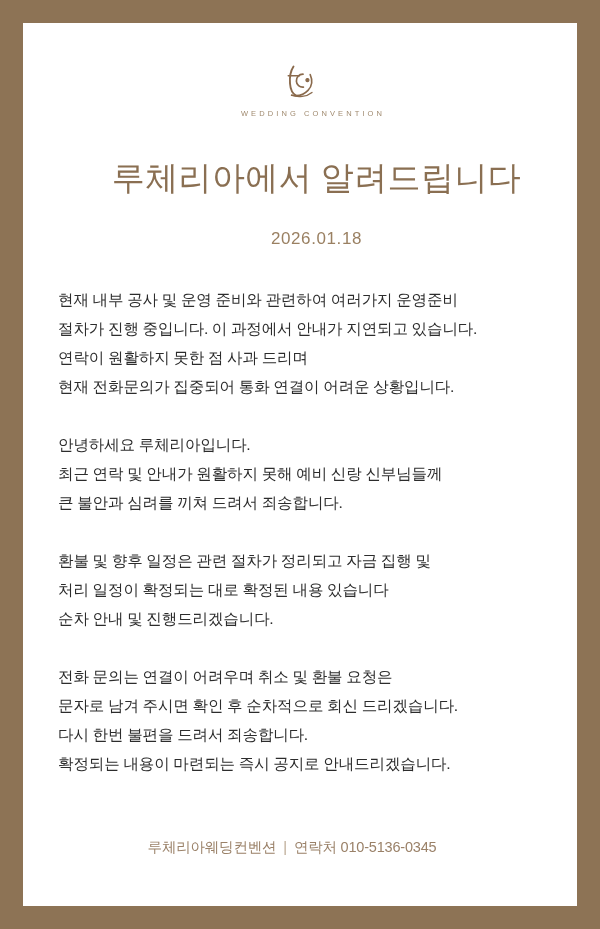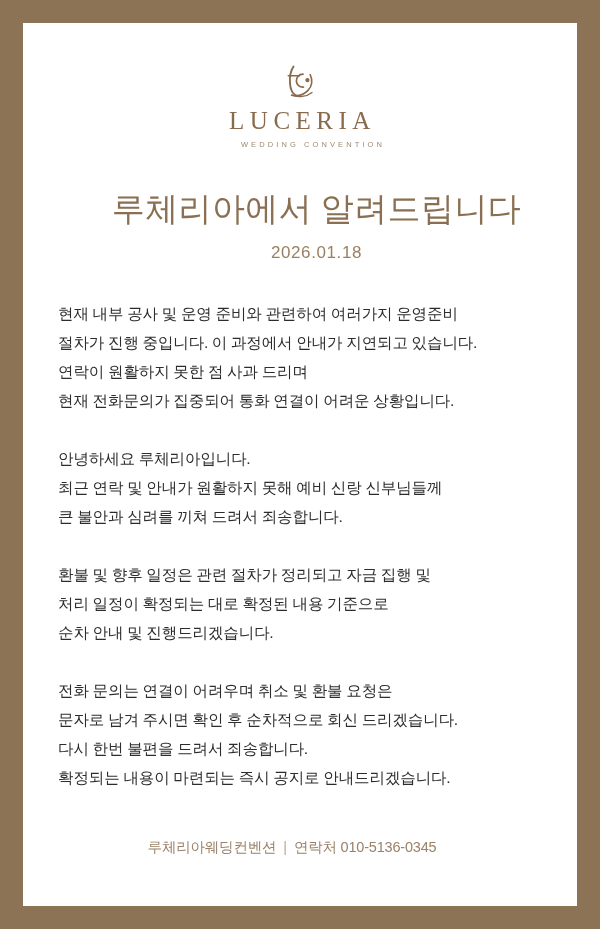--- a/index.html
+++ b/index.html
@@ -74,21 +74,21 @@
     color: #8a6f52;
     letter-spacing: 0.4px;
     line-height: 1.2;
     margin: 0;
   }
   .notice-date {
     font-family: "Liberation Sans", sans-serif;
     font-size: 17px;
     color: #9a8062;
     letter-spacing: 0.6px;
-    margin-top: 13px;
+    margin-top: 30px;
   }
 
   
   .notice-body {
     margin: 36px 0 0 0;
     padding: 0 0 0 35px;
   }
   .notice-paragraph {
     margin: 0 0 29px 0;
     color: #2c2c2c;
@@ -130,39 +130,38 @@
       <svg class="brand-mark" viewBox="0 0 46 40">
         <g fill="none" stroke="#8a6a4c" stroke-linecap="round">
           <path d="M16.5 4.5 C13.5 9 12.5 15 13 21.5 C13.4 27 15.2 31.5 19 33.5" stroke-width="1.9"></path>
           <path d="M11.2 13.8 L22.5 13.8" stroke-width="1.4"></path>
           <path d="M26 12.2 C21.8 12.2 19.2 15.4 19.4 19.2 C19.6 23 22.6 25.4 26.4 25.1" stroke-width="1.7"></path>
           <path d="M30.4 16.6 a1.5 1.5 0 1 0 0.05 0" stroke-width="1.2" fill="#8a6a4c"></path>
           <path d="M33.2 12.6 C35.6 18 35.2 24 31 28.4 C27 32.6 20.5 34.4 14.6 33.2" stroke-width="1.6"></path>
           <path d="M14.6 33.2 C21 35.6 29.6 34.8 35 30.4" stroke-width="1.3"></path>
         </g>
       </svg>
-      <div class="brand-wordmark">LUCERIA</div>
       <div class="brand-tagline">WEDDING CONVENTION</div>
     </div>
 
     <div class="title-block">
       <h1 class="notice-title">루체리아에서 알려드립니다</h1>
       <div class="notice-date">2026.01.18</div>
     </div>
 
     <div class="notice-body">
       <p class="notice-paragraph">현재 내부 공사 및 운영 준비와 관련하여 여러가지 운영준비
 절차가 진행 중입니다. 이 과정에서 안내가 지연되고 있습니다.
 연락이 원활하지 못한 점 사과 드리며
 현재 전화문의가 집중되어 통화 연결이 어려운 상황입니다.</p>
       <p class="notice-paragraph">안녕하세요 루체리아입니다.
 최근 연락 및 안내가 원활하지 못해 예비 신랑 신부님들께
 큰 불안과 심려를 끼쳐 드려서 죄송합니다.</p>
       <p class="notice-paragraph">환불 및 향후 일정은 관련 절차가 정리되고 자금 집행 및
-처리 일정이 확정되는 대로 확정된 내용 기준으로
+처리 일정이 확정되는 대로 확정된 내용 있습니다
 순차 안내 및 진행드리겠습니다.</p>
       <p class="notice-paragraph">전화 문의는 연결이 어려우며 취소 및 환불 요청은
 문자로 남겨 주시면 확인 후 순차적으로 회신 드리겠습니다.
 다시 한번 불편을 드려서 죄송합니다.
 확정되는 내용이 마련되는 즉시 공지로 안내드리겠습니다.</p>
     </div>
 
     <div class="notice-footer">
       <span>루체리아웨딩컨벤션</span><span class="footer-sep">|</span><span>연락처 010-5136-0345</span>
     </div>

